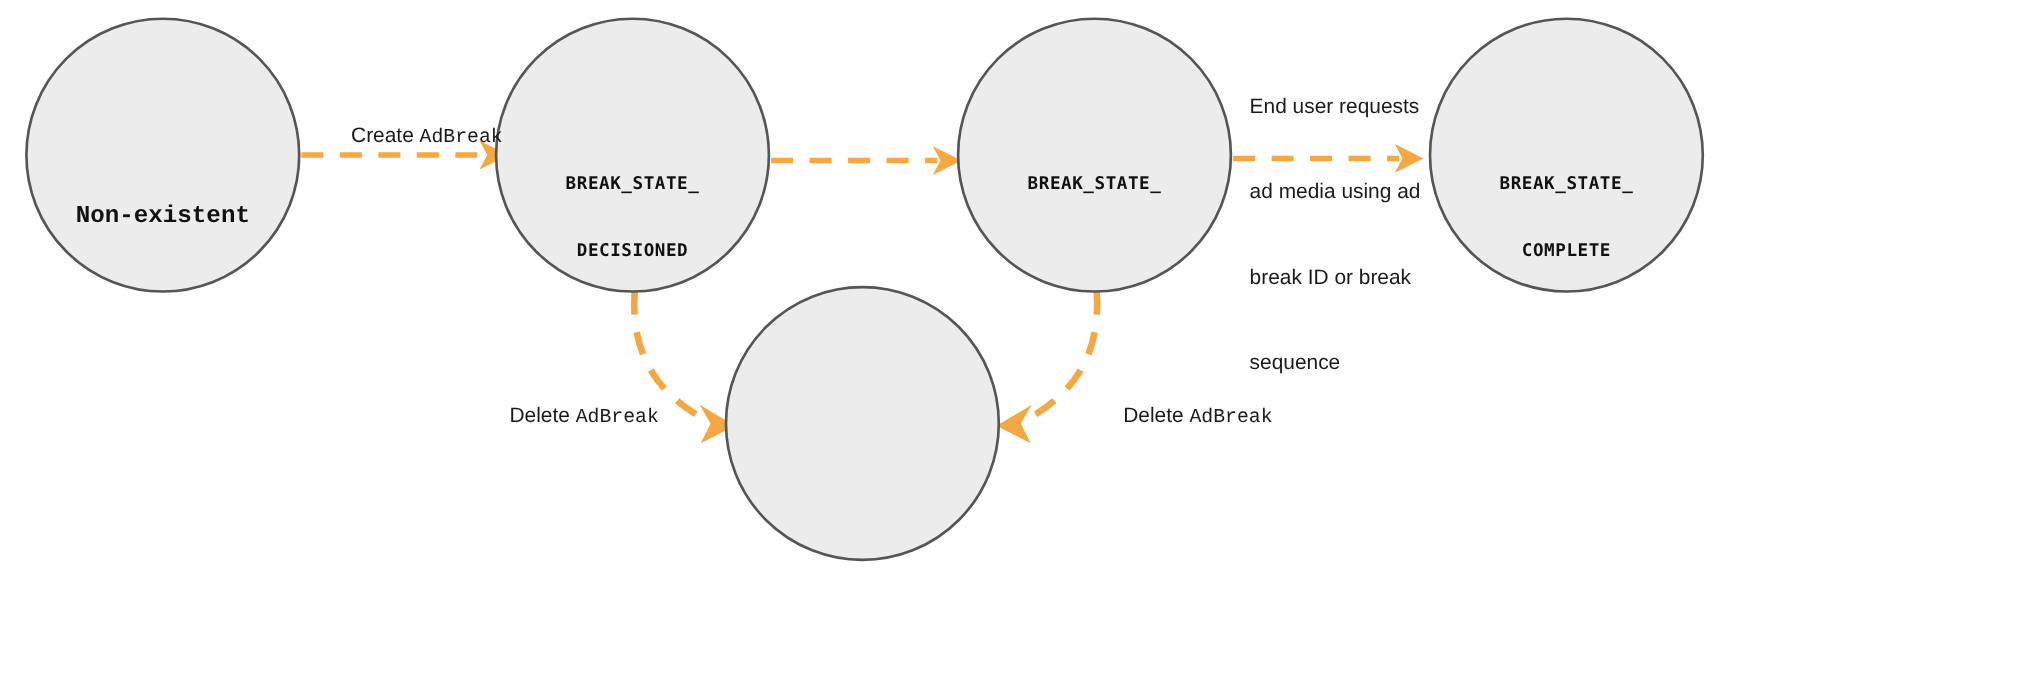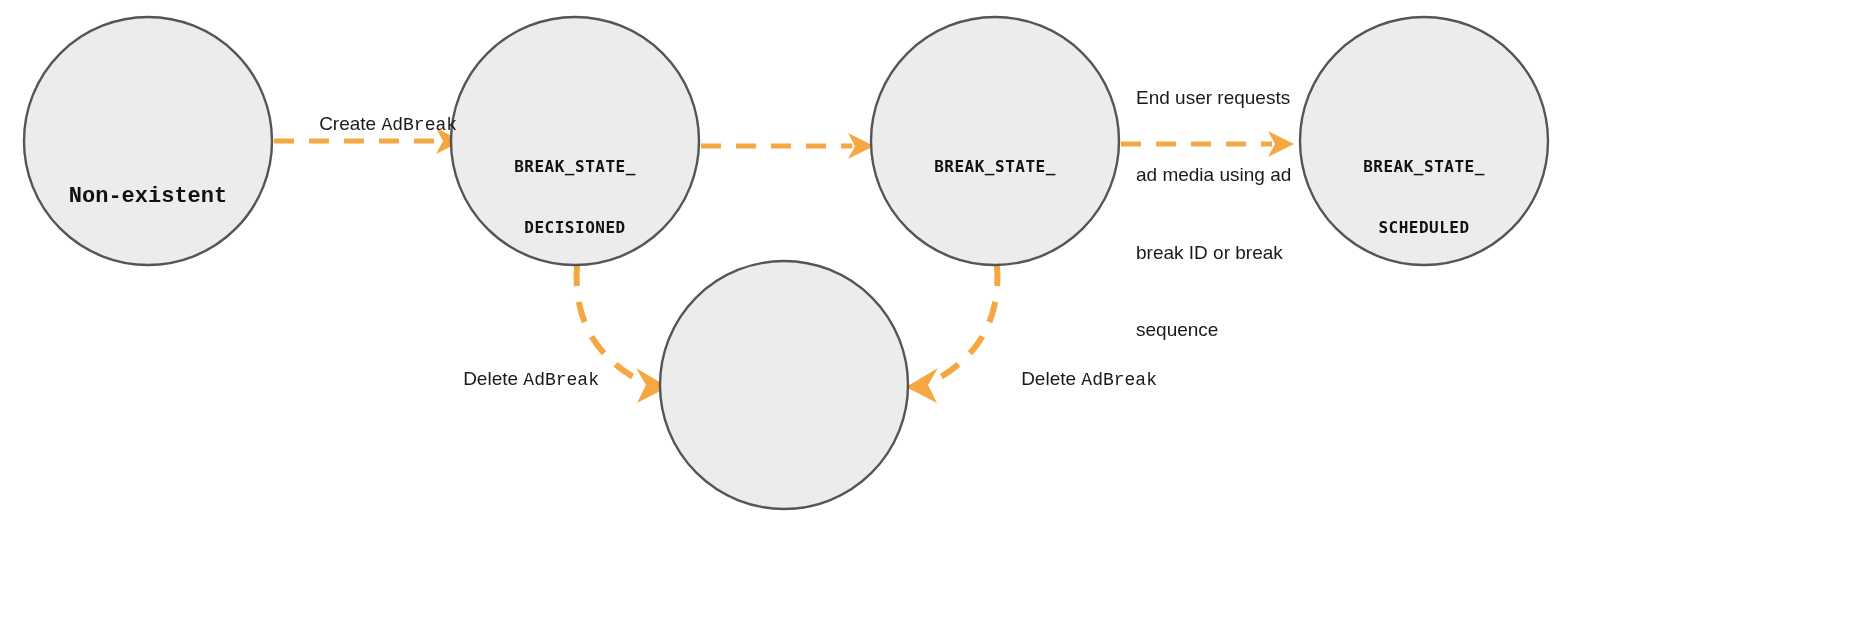--- a/index.html
+++ b/index.html
@@ -111,21 +111,21 @@
     <div>BREAK_STATE_</div>
     <div>DECISIONED</div>
   </div>
 
   <div class="node-label mono" style="left:871px; top:116px; width:248px;">
     <div>BREAK_STATE_</div>
   </div>
 
   <div class="node-label mono" style="left:1300px; top:116px; width:248px;">
     <div>BREAK_STATE_</div>
-    <div>SCHEDULED</div>
+    <div>COMPLETE</div>
   </div>
 
 
   <div class="edge-label" style="left:298px; top:86px;">
     <span>Create </span><span class="mono">AdBreak</span>
   </div>
 
 
   <div class="edge-label multiline" style="left:1136px; top:33px;">
     <div>End user requests</div>

